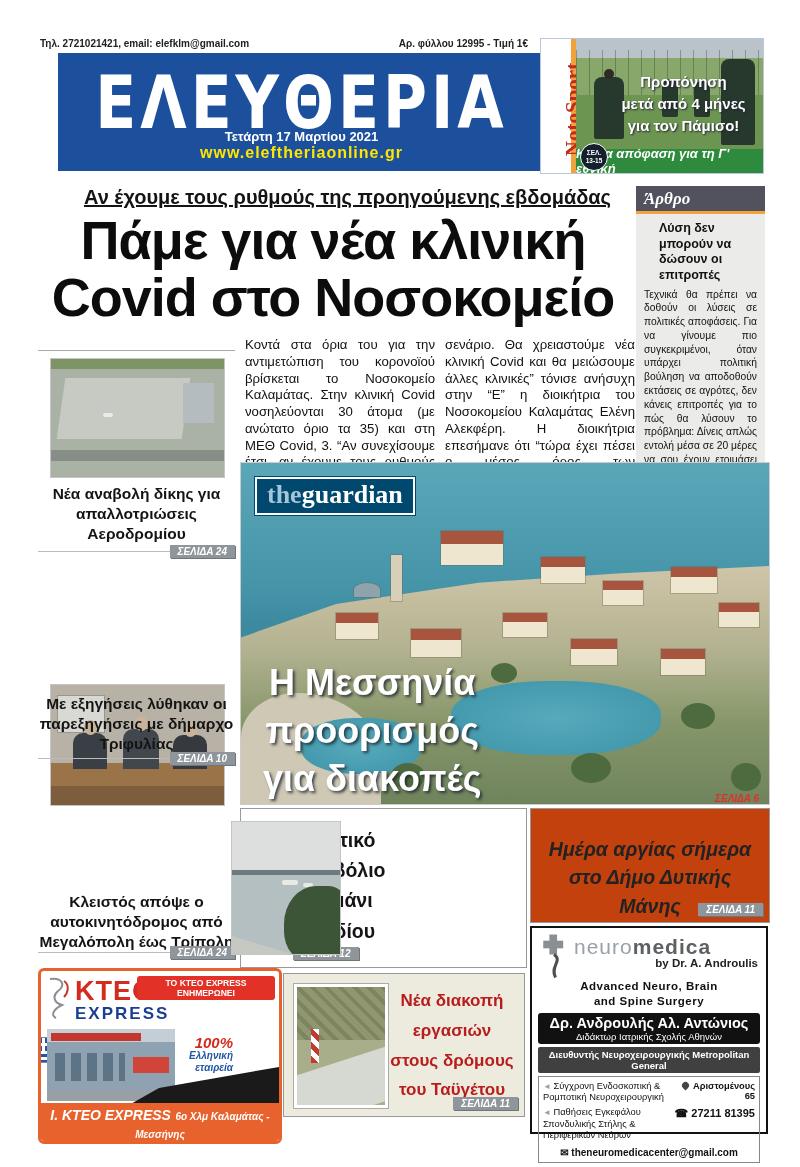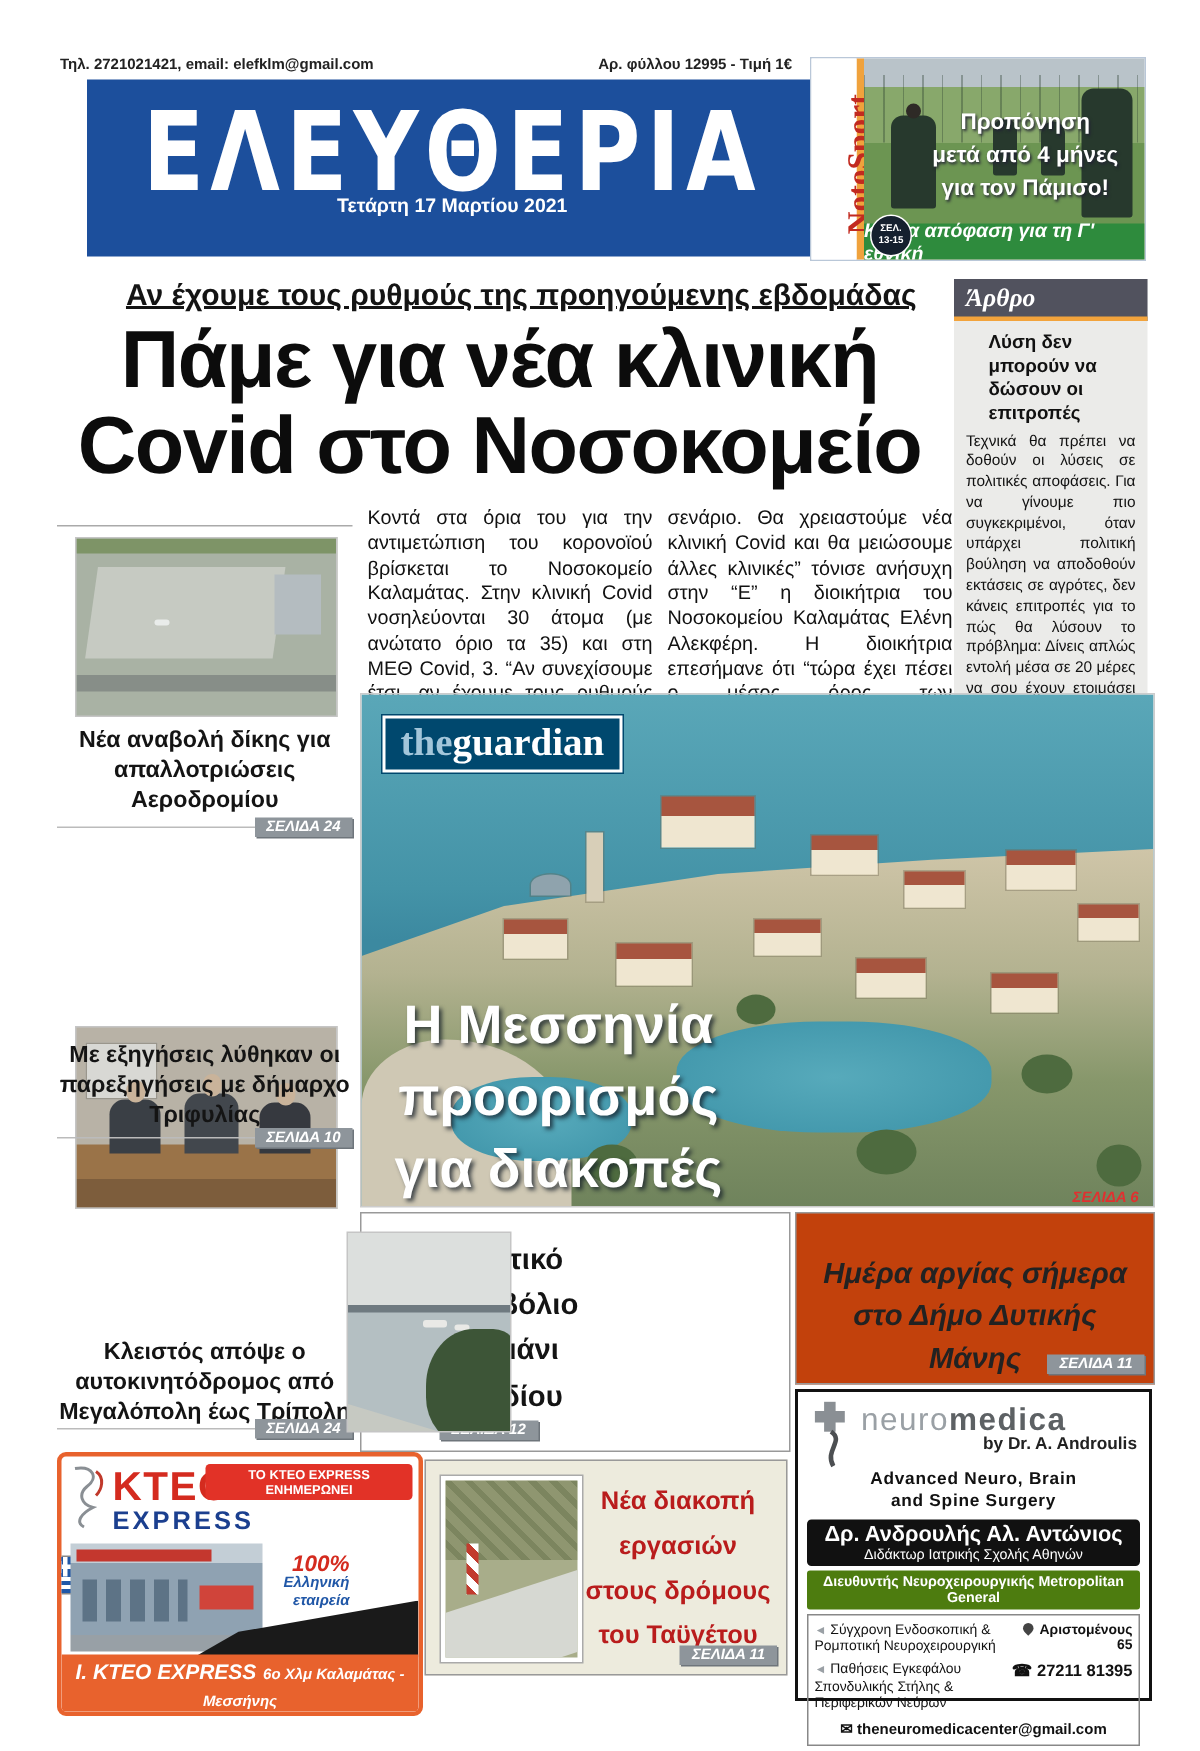--- a/index.html
+++ b/index.html
@@ -80,21 +80,21 @@
   
   .neuro{border:2px solid #111;background:#fff;padding:5px 6px;box-sizing:border-box;}
   .neuro-logorow{position:relative;height:46px;}
   .neuro-name{position:absolute;left:36px;top:2px;font-size:21px;letter-spacing:1px;}
   .neuro-name .n1{color:#9aa0a5;}
   .neuro-by{position:absolute;right:2px;top:24px;font-size:11.5px;font-weight:bold;color:#222;}
   .neuro-tag{text-align:center;font-weight:bold;font-size:11.5px;letter-spacing:.5px;line-height:1.3;}
   .neuro-black{background:#111;border-radius:3px;color:#fff;text-align:center;padding:2px 0;margin-top:4px;}
   .neuro-doc{font-size:14.5px;font-weight:bold;}
   .neuro-doctitle{font-size:9.5px;}
-  .neuro-pos{background:#4d7c0f;color:#fff;font-size:9.5px;font-weight:bold;text-align:center;padding:2px 0;margin-top:3px;border-radius:2px;}
+  .neuro-pos{background:#404040;color:#fff;font-size:9.5px;font-weight:bold;text-align:center;padding:2px 0;margin-top:3px;border-radius:2px;}
   .neuro-grid{border:1px solid #888;margin-top:3px;padding:4px;font-size:9.3px;display:flex;flex-wrap:wrap;}
   .neuro-svc{width:60%;line-height:1.25;margin-bottom:3px;}
   .neuro-contact{width:40%;text-align:right;font-weight:bold;}
   .neuro-email{width:100%;text-align:center;font-weight:bold;font-size:10px;margin-top:2px;}
   .bullet{color:#9aa0a5;font-size:8px;}
   .pin{display:inline-block;width:7px;height:7px;border-radius:50% 50% 50% 0;background:#444;transform:rotate(-45deg);margin-right:2px;}
   
   .kteo{border:3px solid #e8622d;border-radius:6px;background:#fff;overflow:hidden;}
   .kteo-brand1{color:#d42b1f;font-size:27px;font-weight:bold;letter-spacing:1px;line-height:1;}
   .kteo-brand2{color:#1b3f8f;font-size:17px;font-weight:bold;letter-spacing:2px;line-height:1;}
@@ -120,20 +120,21 @@
 <body>
 
 <div id="page">
 
   <div class="abs topbar" style="left:40px;top:38px;">Τηλ. 2721021421, email: elefklm@gmail.com</div>
   <div class="abs topbar" style="right:272px;top:38px;">Αρ. φύλλου 12995 - Τιμή 1€</div>
 
   <div class="abs masthead" style="left:38px;top:53px;width:487px;height:118px;">
     <div class="mast-logo">ΕΛΕΥΘΕΡΙΑ</div>
     <div class="mast-date">Τετάρτη 17 Μαρτίου 2021</div>
+    <div class="mast-site">www.eleftheriaonline.gr</div>
   </div>
 
   <div class="abs noto" style="left:540px;top:38px;width:222px;height:134px;">
     <div class="noto-strip">
       <div class="noto-brand">NotoSport</div>
     </div>
     <div class="noto-orange"></div>
     <div class="noto-photo">
       <div class="noto-fence"></div>
       <div class="noto-player" style="left:18px;top:38px;width:30px;height:62px;"></div>

